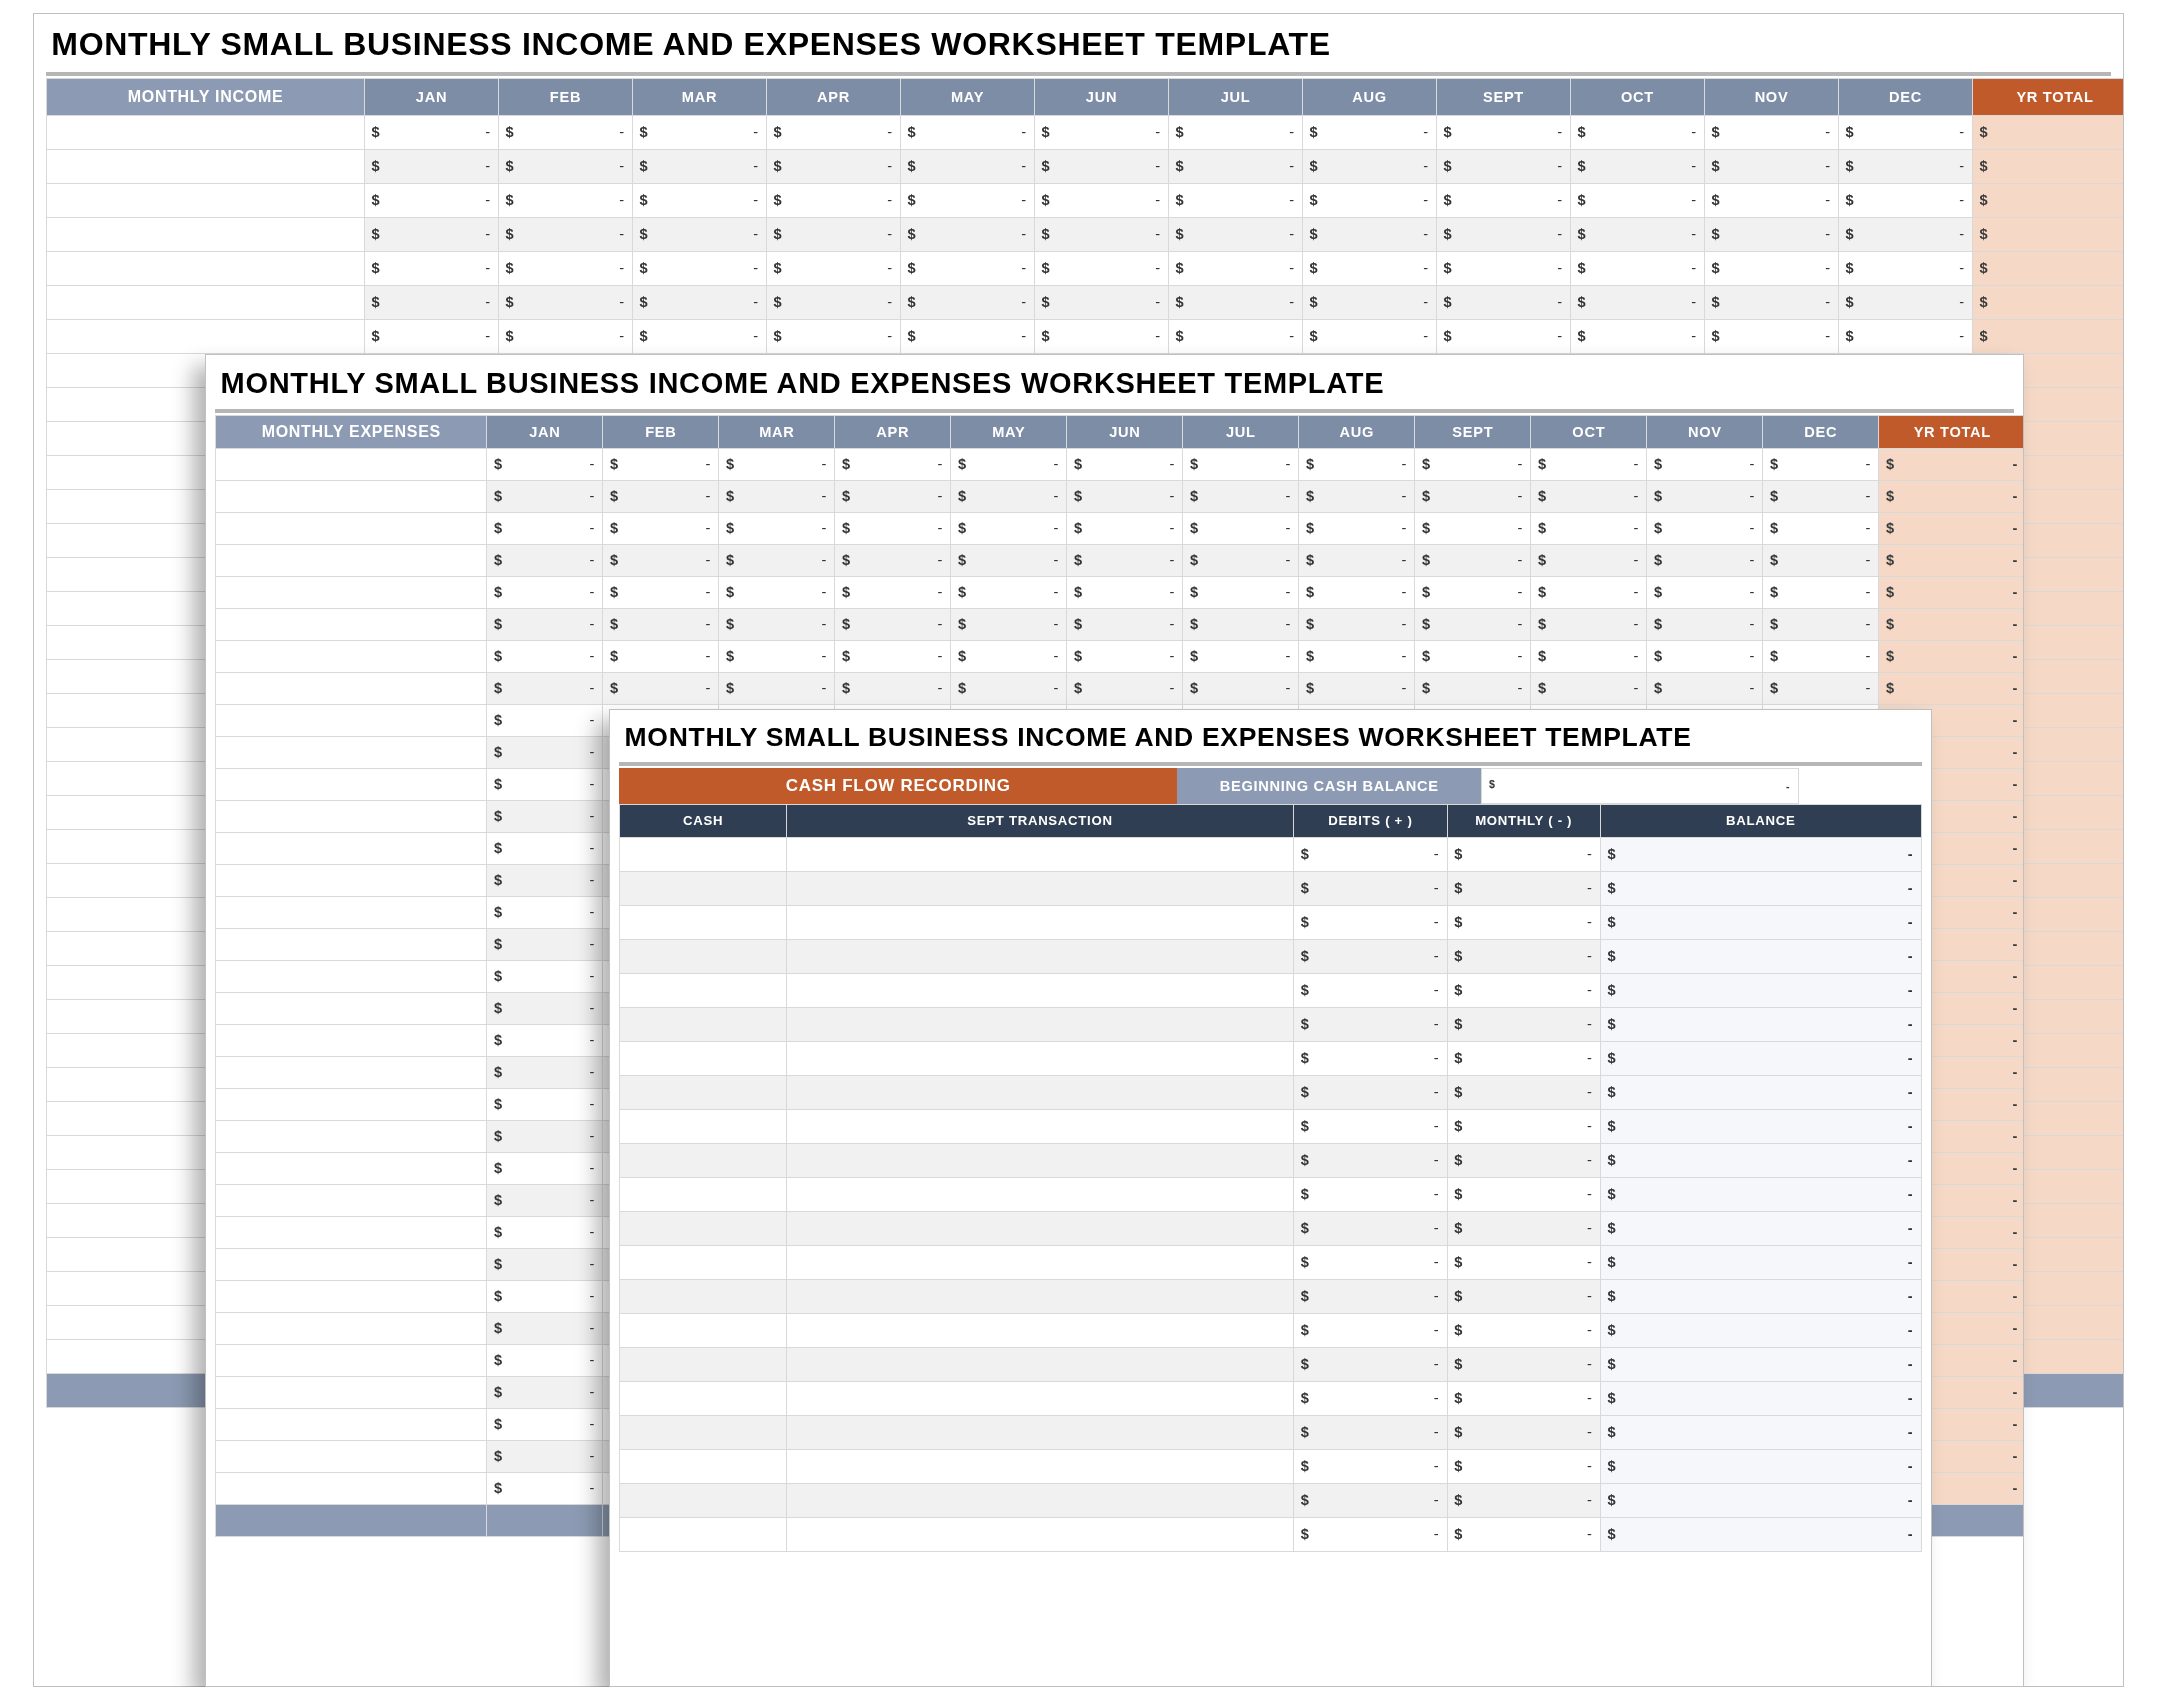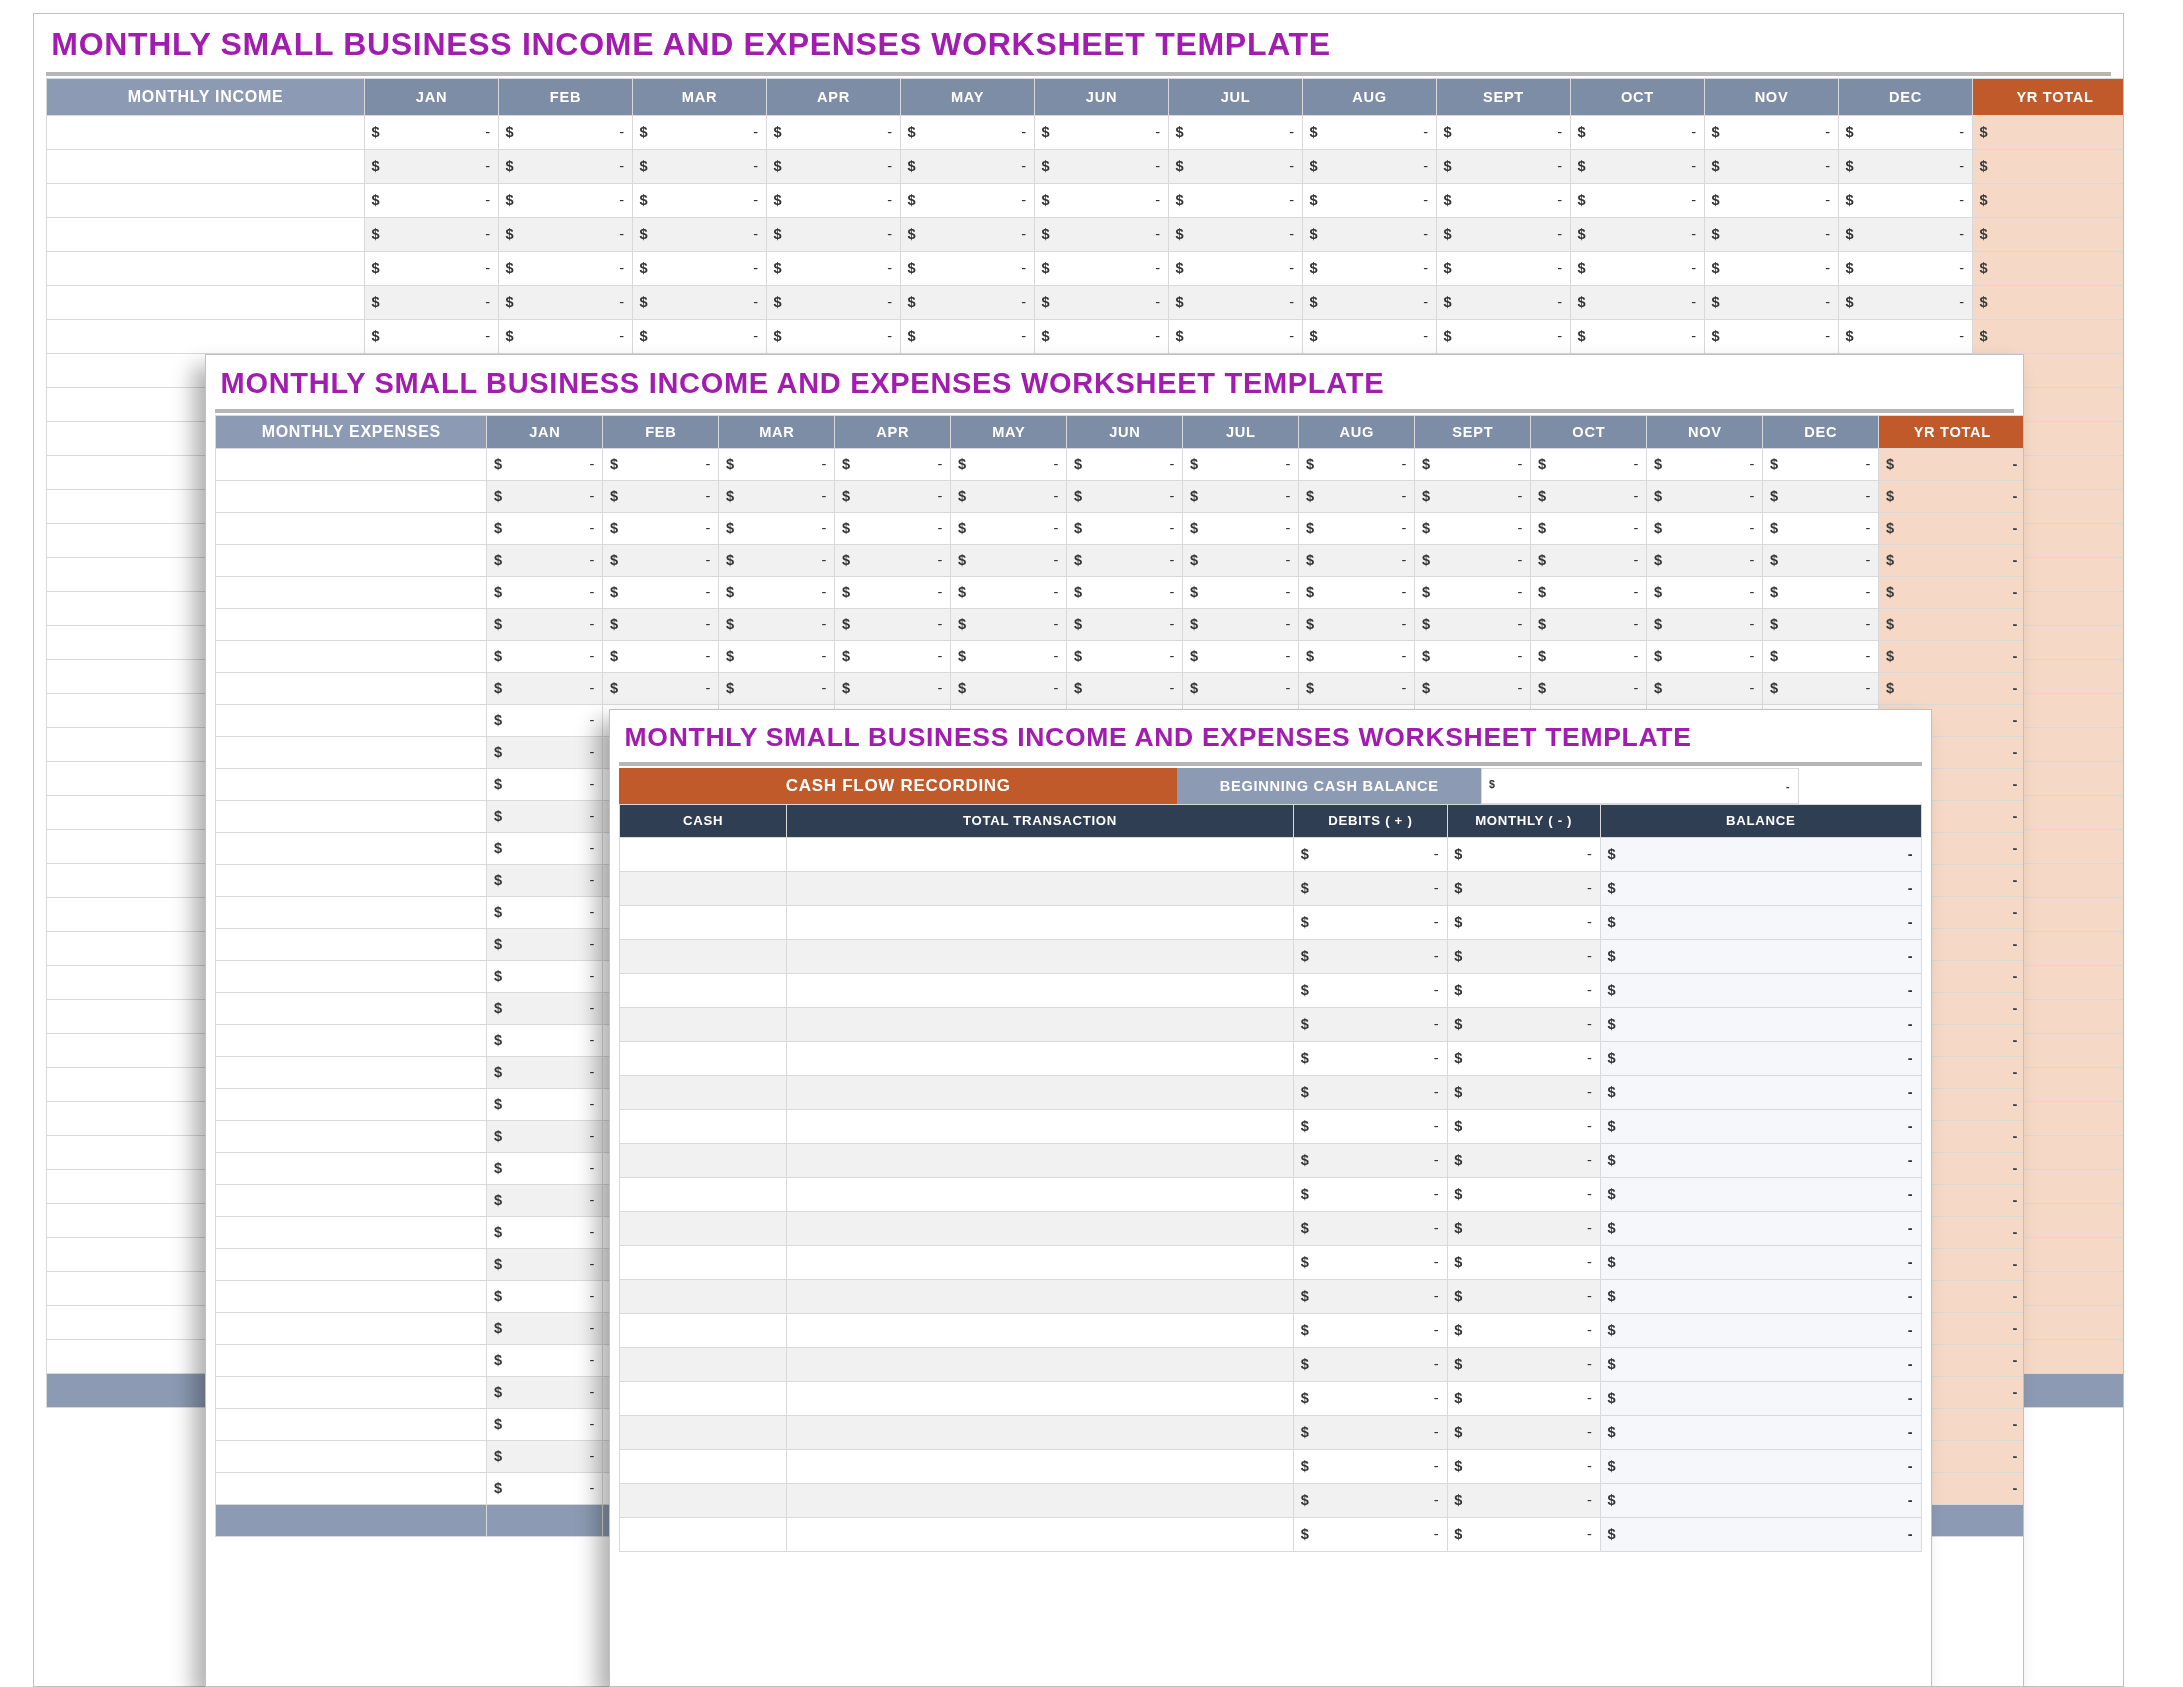--- a/index.html
+++ b/index.html
@@ -17,21 +17,21 @@
   .sheet {
     position:absolute;
     background:#fff;
     border:0.7px solid #c0c0c0;
   }
   .shadow { box-shadow: -12px 12px 20px rgba(0,0,0,.30); }
 
   .title {
     font-family:"Century Gothic","Arial",sans-serif;
     font-weight:700; letter-spacing:0.7px;
-    color:#a21caf;
+    color:#000000;
     padding:12px 0 9.3px 5.3px;
   }
   .t-lg { font-size:32px; }
   .t-md { font-size:29px; }
   .t-sm { font-size:26.5px; }
 
   .title-underline { height:4px; background:#b6b6b6; margin:0 0 1.3px 0; }
 
   
   table.grid {
@@ -4073,21 +4073,21 @@
       <colgroup>
         <col style="width:165px">
         <col style="width:503px">
         <col style="width:152px">
         <col style="width:152px">
         <col style="width:318px">
       </colgroup>
       <thead>
         <tr style="height:33px;font-size:13.2px">
           <th>CASH</th>
-          <th>TOTAL TRANSACTION</th>
+          <th>SEPT TRANSACTION</th>
           <th>DEBITS ( + )</th>
           <th>MONTHLY ( - )</th>
           <th>BALANCE</th>
         </tr>
       </thead>
       <tbody>
         <tr class="row-alt-0" style="height:34px;font-size:14.6px">
           <td></td>
           <td></td>
           <td class="mcell ">

